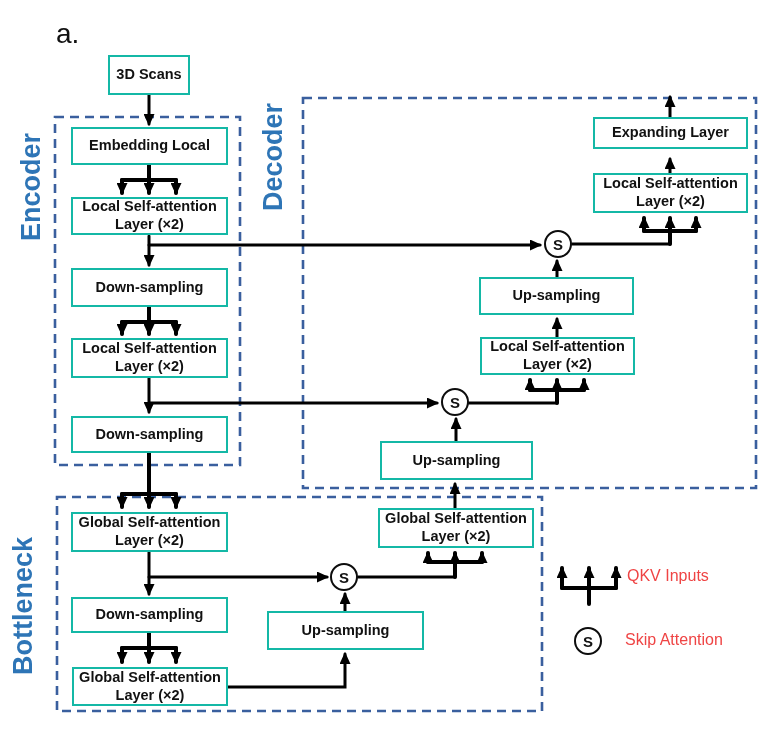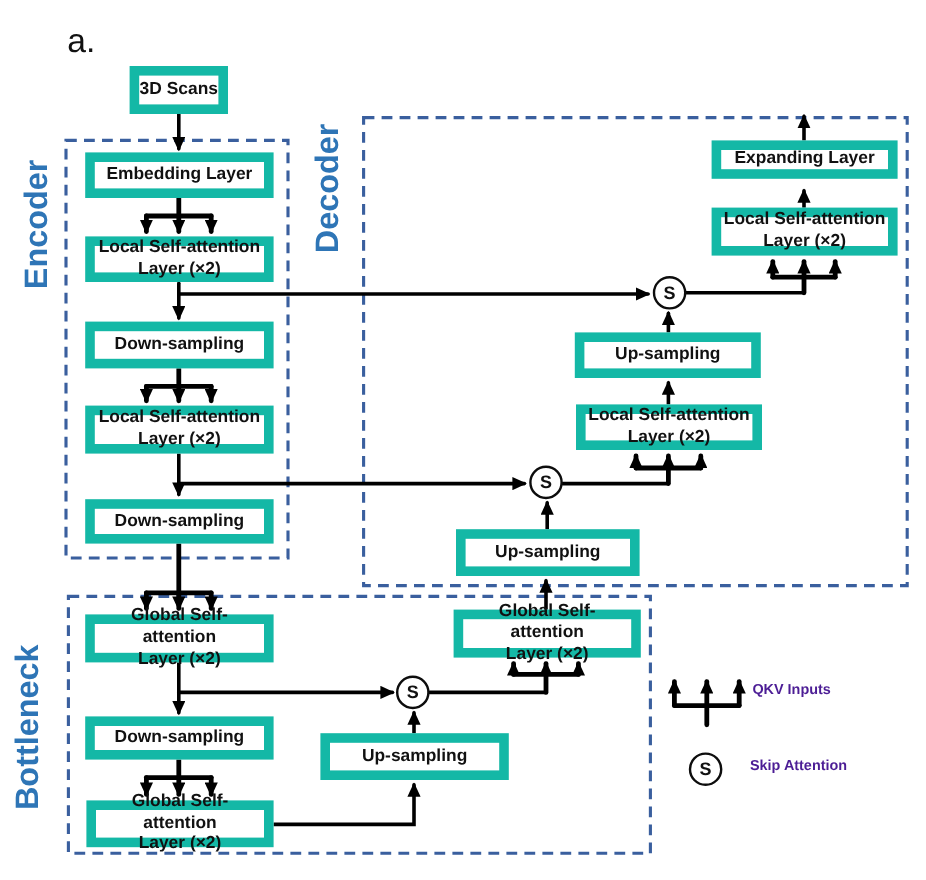--- a/index.html
+++ b/index.html
@@ -5,35 +5,35 @@
   html,body{margin:0;padding:0;background:#ffffff;}
   .stage{
     position:relative;width:772px;height:733px;background:#ffffff;overflow:hidden;
     font-family:"Liberation Sans",sans-serif;color:#111;
   }
   .stage svg{position:absolute;left:0;top:0;}
   .fig-label{
     position:absolute;left:56px;top:18px;font-size:28px;font-weight:400;color:#111;
   }
   .node{
-    position:absolute;box-sizing:border-box;border:8px solid #14b8a6;background:#ffffff;
+    position:absolute;box-sizing:border-box;border:2px solid #14b8a6;background:#ffffff;
     display:flex;flex-direction:column;align-items:center;justify-content:center;
     text-align:center;font-size:14.5px;font-weight:700;line-height:1.22;color:#111;
   }
   .vlabel{
     position:absolute;white-space:nowrap;font-size:27px;font-weight:700;color:#2e75b6;
     transform:translate(-50%,-50%) rotate(-90deg);
   }
   .snode{
     position:absolute;width:28px;height:28px;border:2.5px solid #0d0d0d;border-radius:50%;
     background:#fff;box-sizing:border-box;display:flex;align-items:center;justify-content:center;
     font-size:15px;font-weight:700;color:#111;
   }
   .legend-text{
-    position:absolute;font-size:12px;font-weight:700;color:#4c1d95;white-space:nowrap;
+    position:absolute;font-size:16px;font-weight:400;color:#ef4444;white-space:nowrap;
   }
 </style>
 </head>
 <body>
 
 <div class="stage">
 
   <svg width="772" height="733" viewBox="0 0 772 733">
     <defs>
       <marker id="ah" markerUnits="userSpaceOnUse" markerWidth="13" markerHeight="11" refX="10" refY="5.5" orient="auto">
@@ -129,21 +129,21 @@
   <div class="fig-label">a.</div>
 
   <div class="vlabel" style="left:31px;top:187px;">Encoder</div>
   <div class="vlabel" style="left:273px;top:157px;">Decoder</div>
   <div class="vlabel" style="left:23px;top:606px;">Bottleneck</div>
 
   <div class="node" style="left:108px;top:55px;width:82px;height:40px;">
       <span>3D Scans</span>
     </div>
   <div class="node" style="left:71px;top:127px;width:157px;height:38px;">
-      <span>Embedding Layer</span>
+      <span>Embedding Local</span>
     </div>
   <div class="node" style="left:71px;top:197px;width:157px;height:38px;">
     <span>Local Self-attention</span>
       <span>Layer (×2)</span>
   </div>
   <div class="node" style="left:71px;top:268px;width:157px;height:39px;">
       <span>Down-sampling</span>
     </div>
   <div class="node" style="left:71px;top:338px;width:157px;height:40px;">
     <span>Local Self-attention</span>

